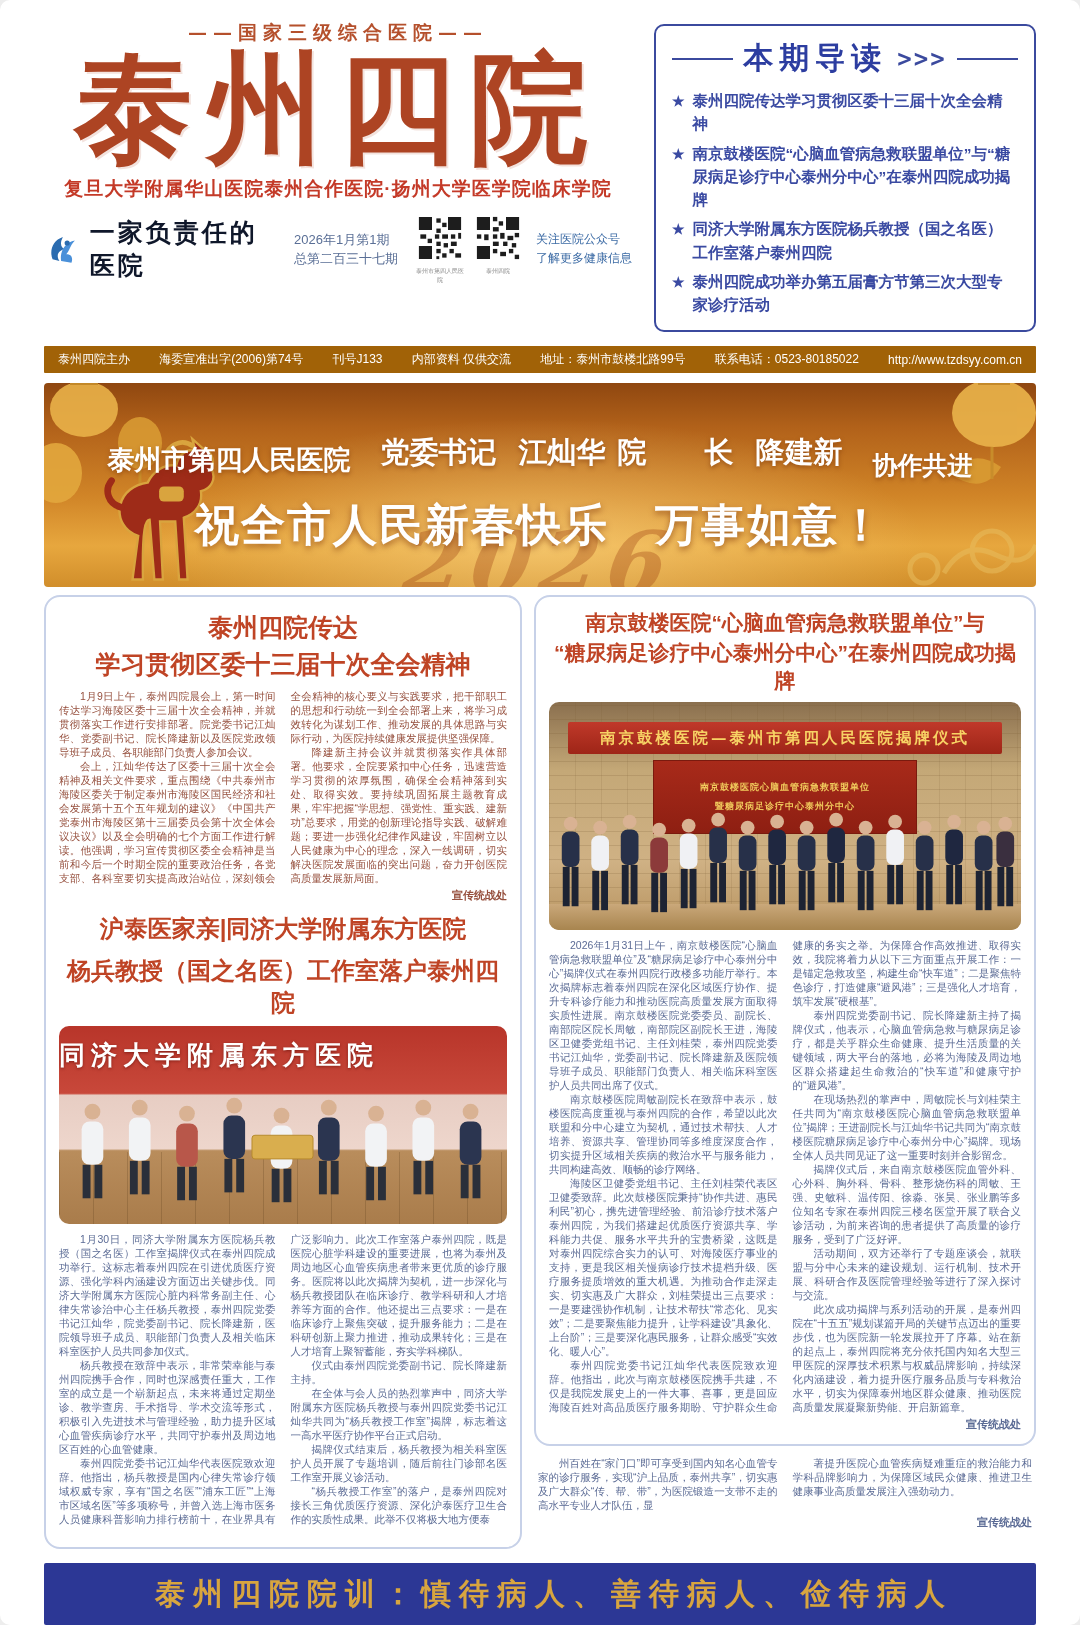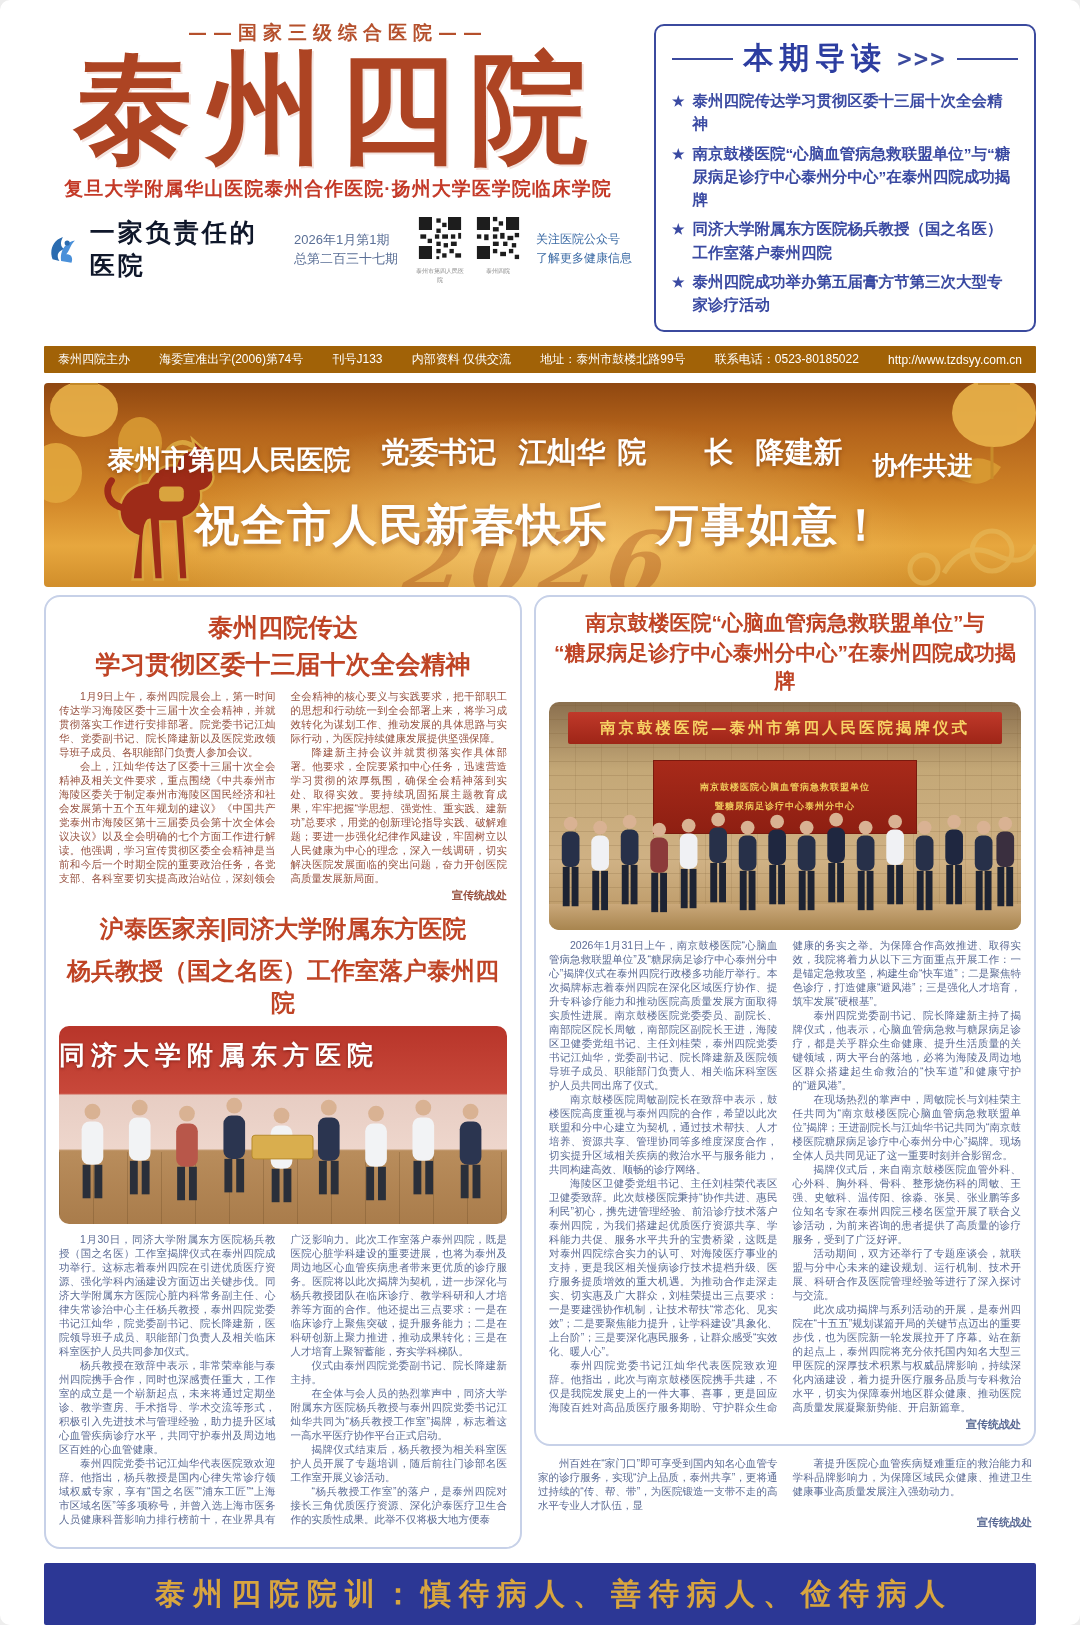--- a/index.html
+++ b/index.html
@@ -74,21 +74,21 @@
   .c-blue { color:#5b6b95; }
   .sig { text-align:right; font-weight:bold; font-size:11px; margin-top:3px; }
   .sig.c-red { color:#96503e; } .sig.c-blue { color:#5b6b95; }
 
   
   .photo { border-radius:10px; overflow:hidden; position:relative; margin-top:8px; }
   .photo2 { height:228px; background:
       repeating-linear-gradient(0deg, rgba(120,90,50,.20) 0 1px, transparent 1px 14px),
       repeating-linear-gradient(90deg, rgba(120,90,50,.14) 0 1px, transparent 1px 26px),
       linear-gradient(180deg, #8a6f4e 0%, #c4a877 30%, #cfb184 70%, #b7935f 100%); }
-  .photo2 .p-banner { position:absolute; top:10px; left:4%; width:92%; height:32px; background:linear-gradient(180deg,#c0392a,#9e2517);
+  .photo2 .p-banner { position:absolute; top:20px; left:4%; width:92%; height:32px; background:linear-gradient(180deg,#c0392a,#9e2517);
       color:#f7d264; font-weight:bold; font-size:15.5px; letter-spacing:3px; display:flex; align-items:center; justify-content:center;
       font-family:"DejaVu Serif", serif; border-radius:2px; }
   .photo2 .p-screen { position:absolute; top:58px; left:22%; width:56%; height:74px; background:linear-gradient(180deg,#a82a1a,#8e1f12);
       color:#f0c95c; font-size:9px; font-weight:bold; display:flex; flex-direction:column; gap:6px; align-items:center; justify-content:center;
       letter-spacing:1px; border:1px solid #7a1a0e; }
   .photo2 .floor { position:absolute; bottom:0; left:0; width:100%; height:26px; background:linear-gradient(180deg,#caa87a,#a8854f); }
   .photo2 svg.people { position:absolute; bottom:8px; left:0; width:100%; height:120px; }
 
   .photo3 { height:198px; background:linear-gradient(180deg, #b8352a 0%, #c8483a 34%, #e7cdc3 35%, #eed6cc 62%,
       #b98d5c 63%, #a97c4b 100%); }
@@ -376,21 +376,21 @@
             <p>在现场热烈的掌声中，周敏院长与刘桂荣主任共同为“南京鼓楼医院心脑血管病急救联盟单位”揭牌；王进副院长与江灿华书记共同为“南京鼓楼医院糖尿病足诊疗中心泰州分中心”揭牌。现场全体人员共同见证了这一重要时刻并合影留念。</p>
             <p>揭牌仪式后，来自南京鼓楼医院血管外科、心外科、胸外科、骨科、整形烧伤科的周敏、王强、史敏科、温传阳、徐淼、张昊、张业鹏等多位知名专家在泰州四院三楼名医堂开展了联合义诊活动，为前来咨询的患者提供了高质量的诊疗服务，受到了广泛好评。</p>
             <p>活动期间，双方还举行了专题座谈会，就联盟与分中心未来的建设规划、运行机制、技术开展、科研合作及医院管理经验等进行了深入探讨与交流。</p>
             <p>此次成功揭牌与系列活动的开展，是泰州四院在“十五五”规划谋篇开局的关键节点迈出的重要步伐，也为医院新一轮发展拉开了序幕。站在新的起点上，泰州四院将充分依托国内知名大型三甲医院的深厚技术积累与权威品牌影响，持续深化内涵建设，着力提升医疗服务品质与专科救治水平，切实为保障泰州地区群众健康、推动医院高质量发展凝聚新势能、开启新篇章。</p>
           </div>
         <div class="sig c-blue">宣传统战处</div>
       </div>
 
       <div class="continuation">
         <div class="body c-blue">
-            <p>州百姓在“家门口”即可享受到国内知名心血管专家的诊疗服务，实现“沪上品质，泰州共享”，更将通过持续的“传、帮、带”，为医院锻造一支带不走的高水平专业人才队伍，显</p>
+            <p>州百姓在“家门口”即可享受到国内知名心血管专家的诊疗服务，实现“沪上品质，泰州共享”，切实惠及广大群众“传、帮、带”，为医院锻造一支带不走的高水平专业人才队伍，显</p>
             <p>著提升医院心血管疾病疑难重症的救治能力和学科品牌影响力，为保障区域民众健康、推进卫生健康事业高质量发展注入强劲动力。</p>
           </div>
         <div class="sig c-blue">宣传统战处</div>
       </div>
     </div>
   </div>
 
   <div class="footer">
     <span class="footer-text">泰州四院院训：慎待病人、善待病人、俭待病人</span>
   </div>

